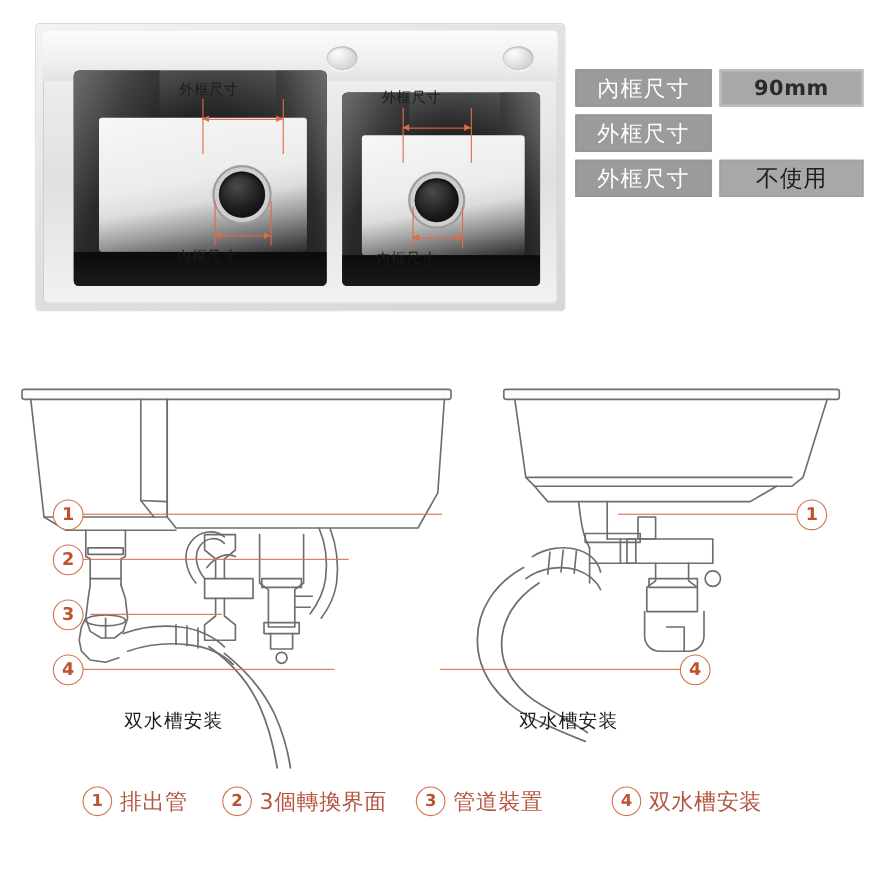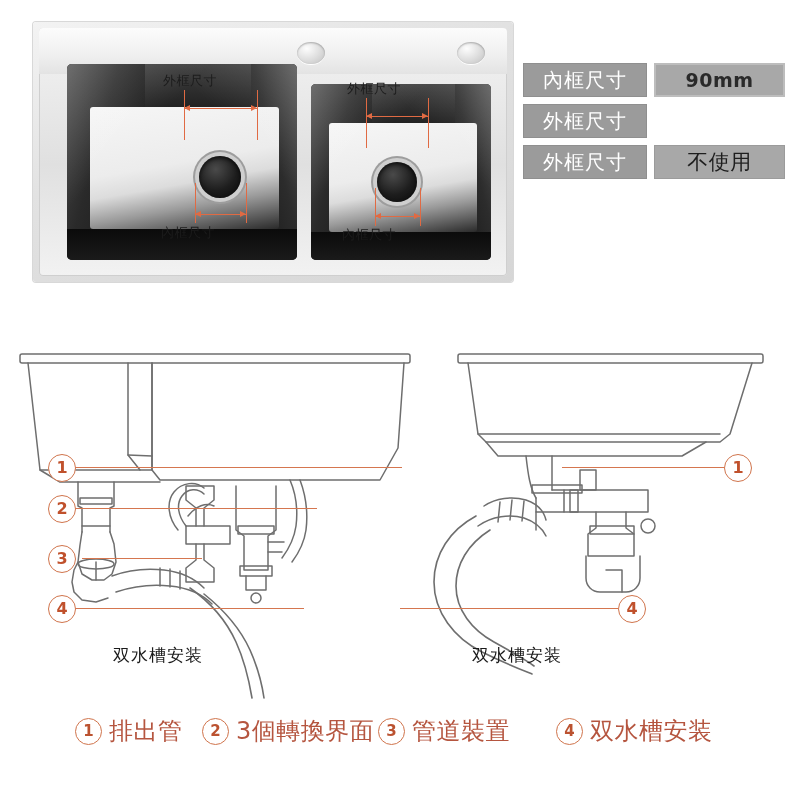--- a/index.html
+++ b/index.html
@@ -97,21 +97,21 @@
     font-family:"DejaVu Sans","Liberation Sans",sans-serif;}
   .leader{position:absolute;height:1.4px;background:#d5764f;}
 
   
   .legend{position:absolute;left:0;top:705px;width:800px;height:50px;}
   .legend-item{position:absolute;display:flex;align-items:center;gap:7px;}
   .legend-badge{width:25px;height:25px;border-radius:50%;
     border:1.6px solid #d0744c;color:#bb5230;background:#fff;
     display:flex;align-items:center;justify-content:center;
     font-size:15px;font-weight:bold;line-height:1;}
-  .legend-text{font-size:24px;color:#b5553f;white-space:nowrap;letter-spacing:.5px;}
+  .legend-text{font-size:20px;color:#b5553f;white-space:nowrap;letter-spacing:.5px;}
   .li0{left:75px;top:10px;}
   .li1{left:202px;top:10px;}
   .li2{left:378px;top:10px;}
   .li3{left:556px;top:10px;}
 </style>
 </head>
 <body>
 
 <div class="page">
 

